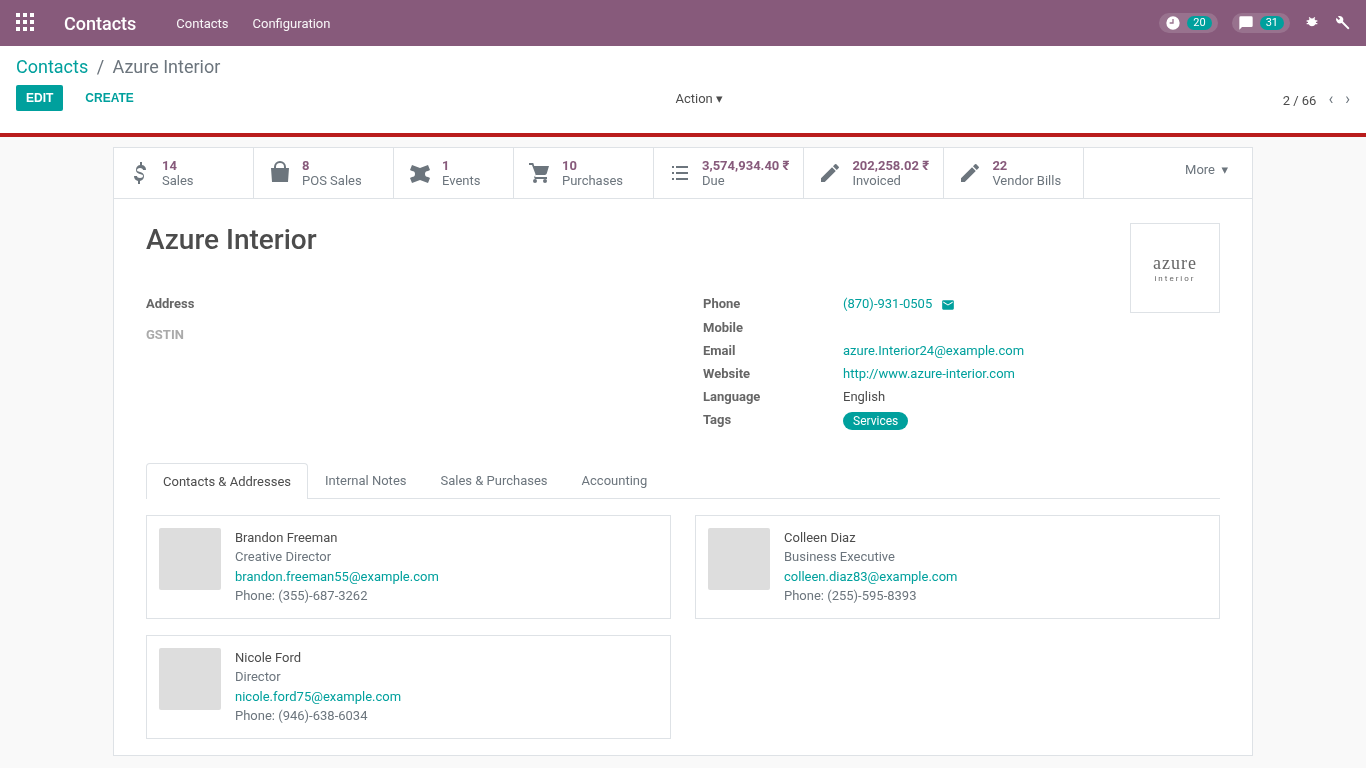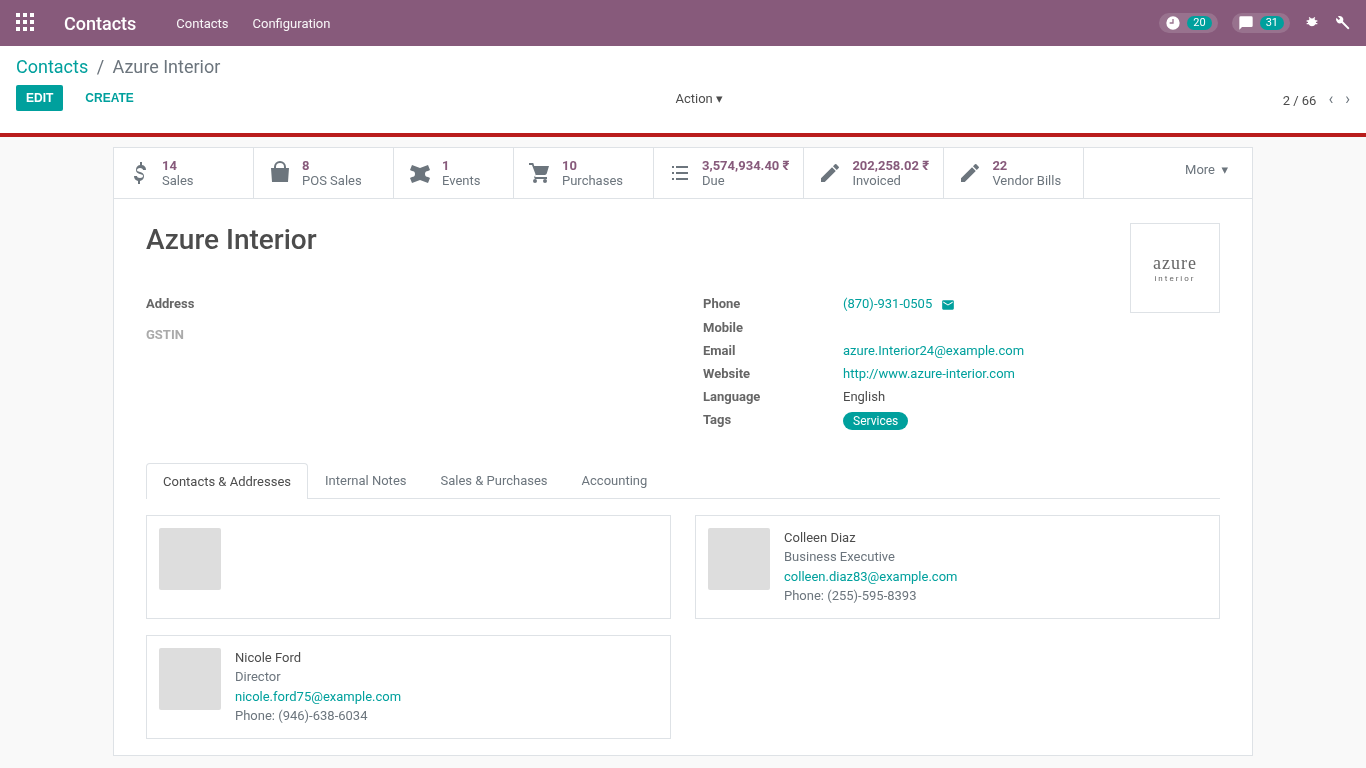--- a/index.html
+++ b/index.html
@@ -241,20 +241,26 @@
     <div class="tabs">
       <div class="tab active">Contacts &amp; Addresses</div>
       <div class="tab">Internal Notes</div>
       <div class="tab">Sales &amp; Purchases</div>
       <div class="tab">Accounting</div>
     </div>
 
     <div class="tab-content">
       <div class="contact-card">
         <div class="cavatar av1"></div>
+        <div class="cinfo">
+          <div class="cname">Brandon Freeman</div>
+          <div>Creative Director</div>
+          <a>brandon.freeman55@example.com</a>
+          <div>Phone: (355)-687-3262</div>
+        </div>
       </div>
       <div class="contact-card">
         <div class="cavatar av2"></div>
         <div class="cinfo">
           <div class="cname">Colleen Diaz</div>
           <div>Business Executive</div>
           <a>colleen.diaz83@example.com</a>
           <div>Phone: (255)-595-8393</div>
         </div>
       </div>

